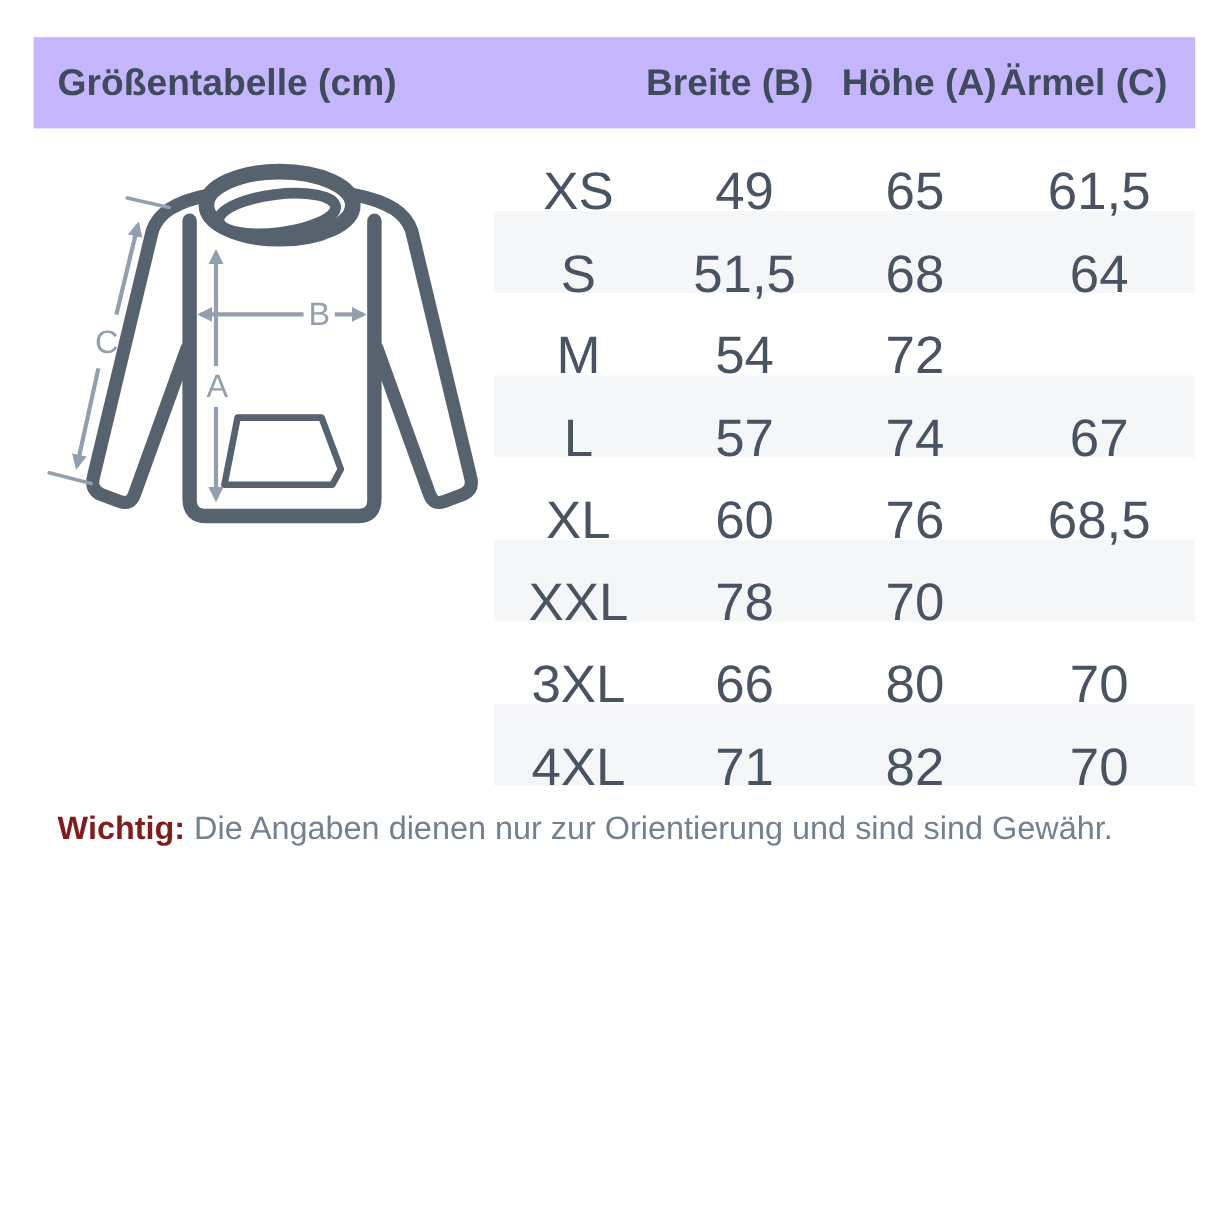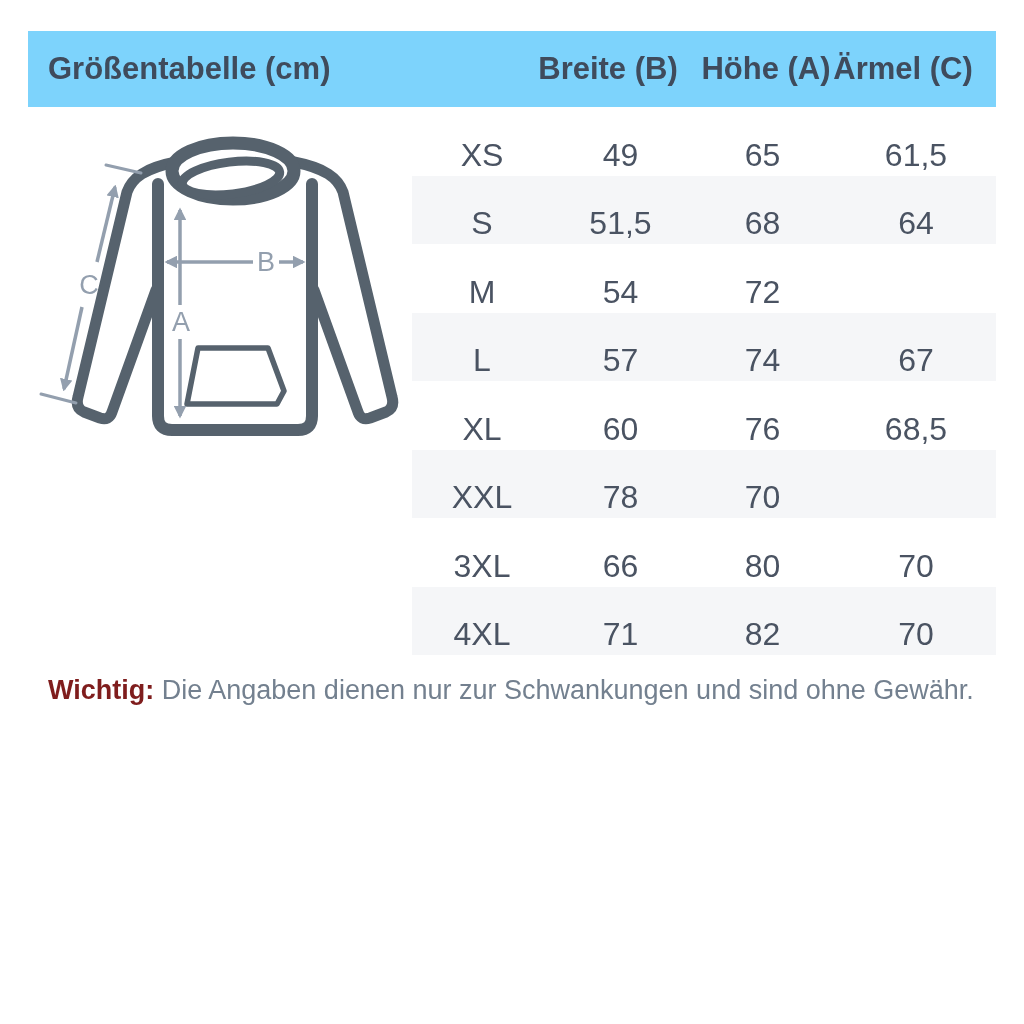--- a/index.html
+++ b/index.html
@@ -8,21 +8,21 @@
     background:#ffffff;
     font-family:"Liberation Sans", sans-serif;
     position:relative;
     overflow:hidden;
   }
 
   
   .header-bar {
     position:absolute; left:28px; top:31px;
     width:968px; height:76px;
-    background:#7dd3fc;
+    background:#c4b5fd;
   }
   .header-title {
     position:absolute; left:20px; top:50%;
     transform:translateY(-50%);
     font-size:31px; font-weight:bold; color:#3f4b5c;
     white-space:nowrap;
   }
   .col-label {
     position:absolute; top:50%;
     transform:translate(-50%,-50%);
@@ -40,21 +40,21 @@
   }
   .trow {
     display:grid;
     grid-template-columns:140px 137px 147px 160px;
     height:68.5px;
     align-items:center;
   }
   .trow.alt { background:#f5f6f8; }
   .tcell {
     text-align:center;
-    font-size:32px;
+    font-size:44px;
     color:#4a5362;
     margin-top:28px;
   }
 
   
   .diagram-svg { position:absolute; left:30px; top:130px; }
 
   
   .note {
     position:absolute; left:48px; top:668px;
@@ -157,14 +157,14 @@
     </div>
     <div class="trow alt">
       <div class="tcell">4XL</div>
       <div class="tcell">71</div>
       <div class="tcell">82</div>
       <div class="tcell">70</div>
     </div>
   </div>
 
 <div class="note">
-  <p><strong>Wichtig:</strong><span> Die Angaben dienen nur zur Schwankungen und sind ohne Gewähr.</span></p>
+  <p><strong>Wichtig:</strong><span> Die Angaben dienen nur zur Orientierung und sind sind Gewähr.</span></p>
 </div>
 
 </body></html>

